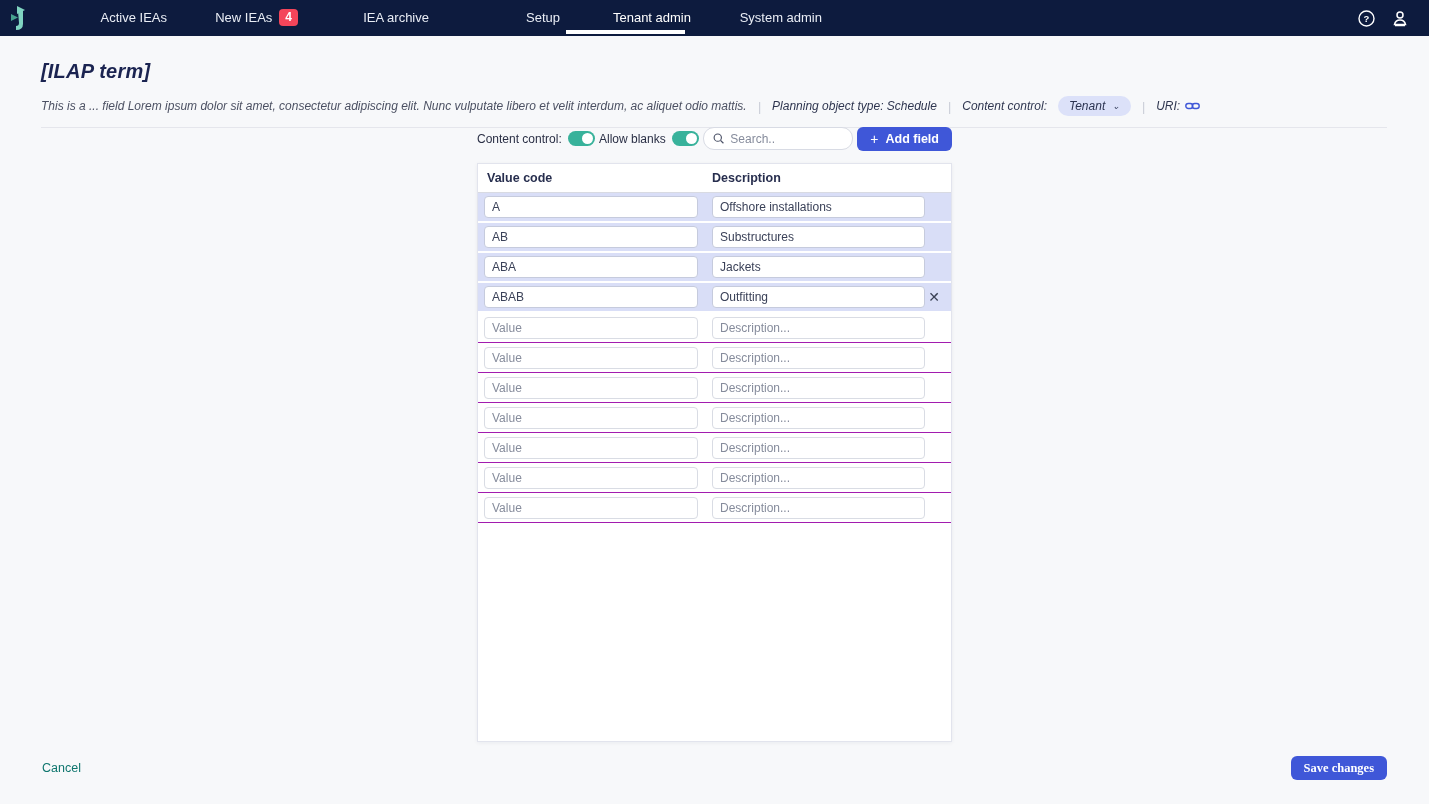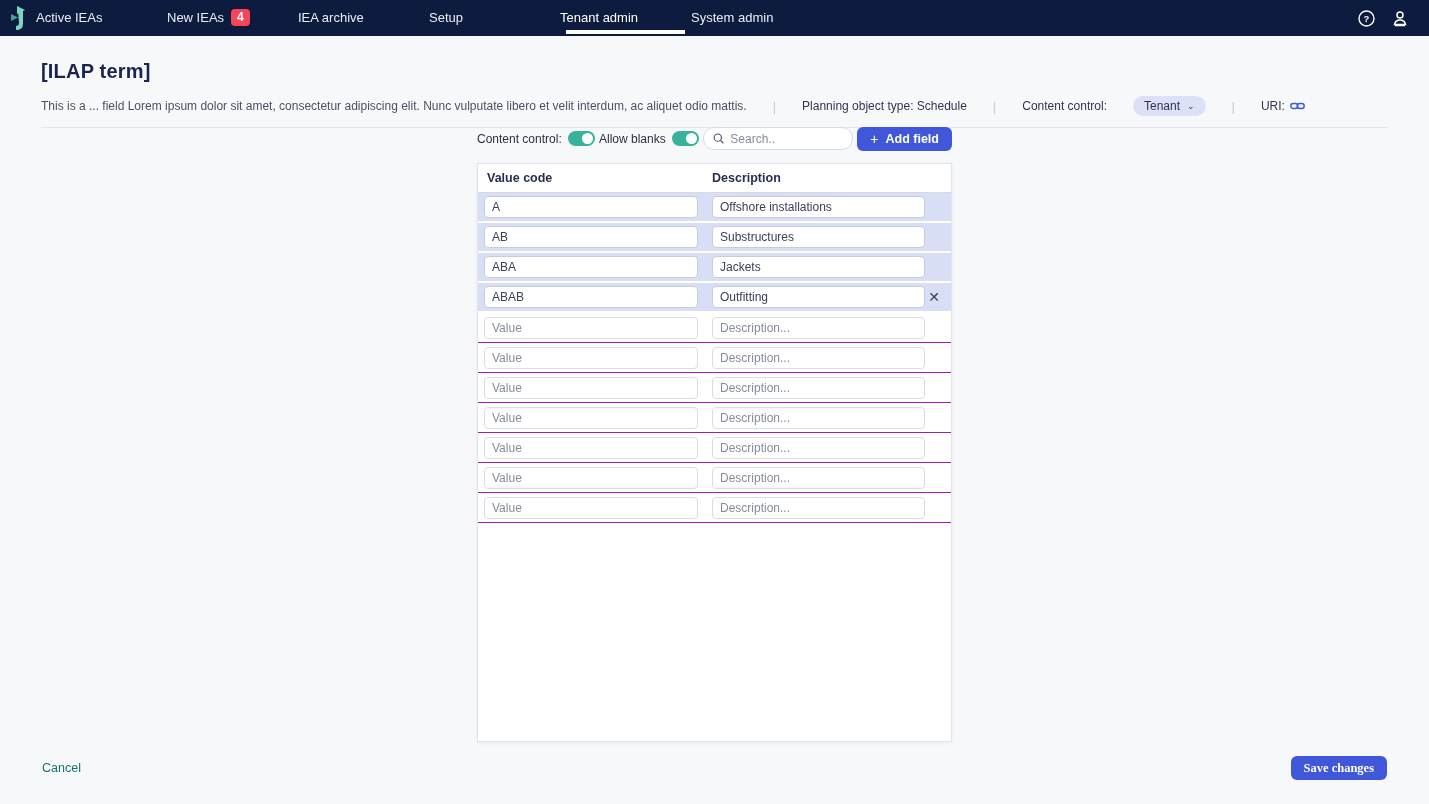--- a/index.html
+++ b/index.html
@@ -13,39 +13,39 @@
   }
 
   
   .topnav {
     position: absolute; top: 0; left: 0; width: 100%; height: 36px;
     background: #0d1b3e; display: flex; align-items: center;
   }
   .logo-wrap { width: 36px; display: flex; justify-content: center; align-items: center; }
   .nav-tabs { display: flex; height: 36px; }
   .nav-tab {
-    width: 131px; height: 34px; display: flex; align-items: center; justify-content: flex-start;
+    width: 131px; height: 34px; display: flex; align-items: center; justify-content: flex-end;
     gap: 7px; color: #e9edf5; font-size: 13px; cursor: pointer; position: relative;
   }
   .nav-tab.active { color: #ffffff; }
   .nav-tab.active::after {
     content: ""; position: absolute; bottom: 0; left: 6px; right: 6px; height: 4px; background: #ffffff;
   }
   .nav-badge {
     background: #f4455a; color: #fff; font-size: 12px; font-weight: bold;
     border-radius: 4px; padding: 1px 6px; line-height: 15px;
   }
   .nav-right { margin-left: auto; display: flex; align-items: center; gap: 16px; padding-right: 20px; }
   .nav-icon { width: 18px; height: 18px; display: flex; align-items: center; justify-content: center; cursor: pointer; }
 
   
-  .page-header { position: absolute; top: 36px; left: 0; width: 100%; padding: 0 42px 0 41px; }
+  .page-header { position: absolute; top: 36px; left: 0; width: 100%; padding: 0 42px 0 41px; font-style: italic; }
   .page-title { margin-top: 24px; font-size: 20px; font-weight: bold; color: #1b2451; letter-spacing: 0.2px; }
   .meta-row {
-    margin-top: 13px; display: flex; align-items: center; gap: 26px;
+    margin-top: 13px; display: flex; align-items: center; gap: 11px;
     font-size: 12px; color: #4c5163; white-space: nowrap; text-align: right;
   }
   .meta-sep { color: #c9ccd6; font-size: 13px; }
   .meta-strong { color: #2f3650; }
   .pill {
     background: #dce1f9; color: #2c3452; border-radius: 12px; padding: 3px 11px;
     font-size: 12px; display: inline-flex; align-items: center; gap: 7px; cursor: pointer;
   }
   .pill .chev { font-size: 9px; color: #39415e; }
   .uri-wrap { display: inline-flex; align-items: center; gap: 5px; }

